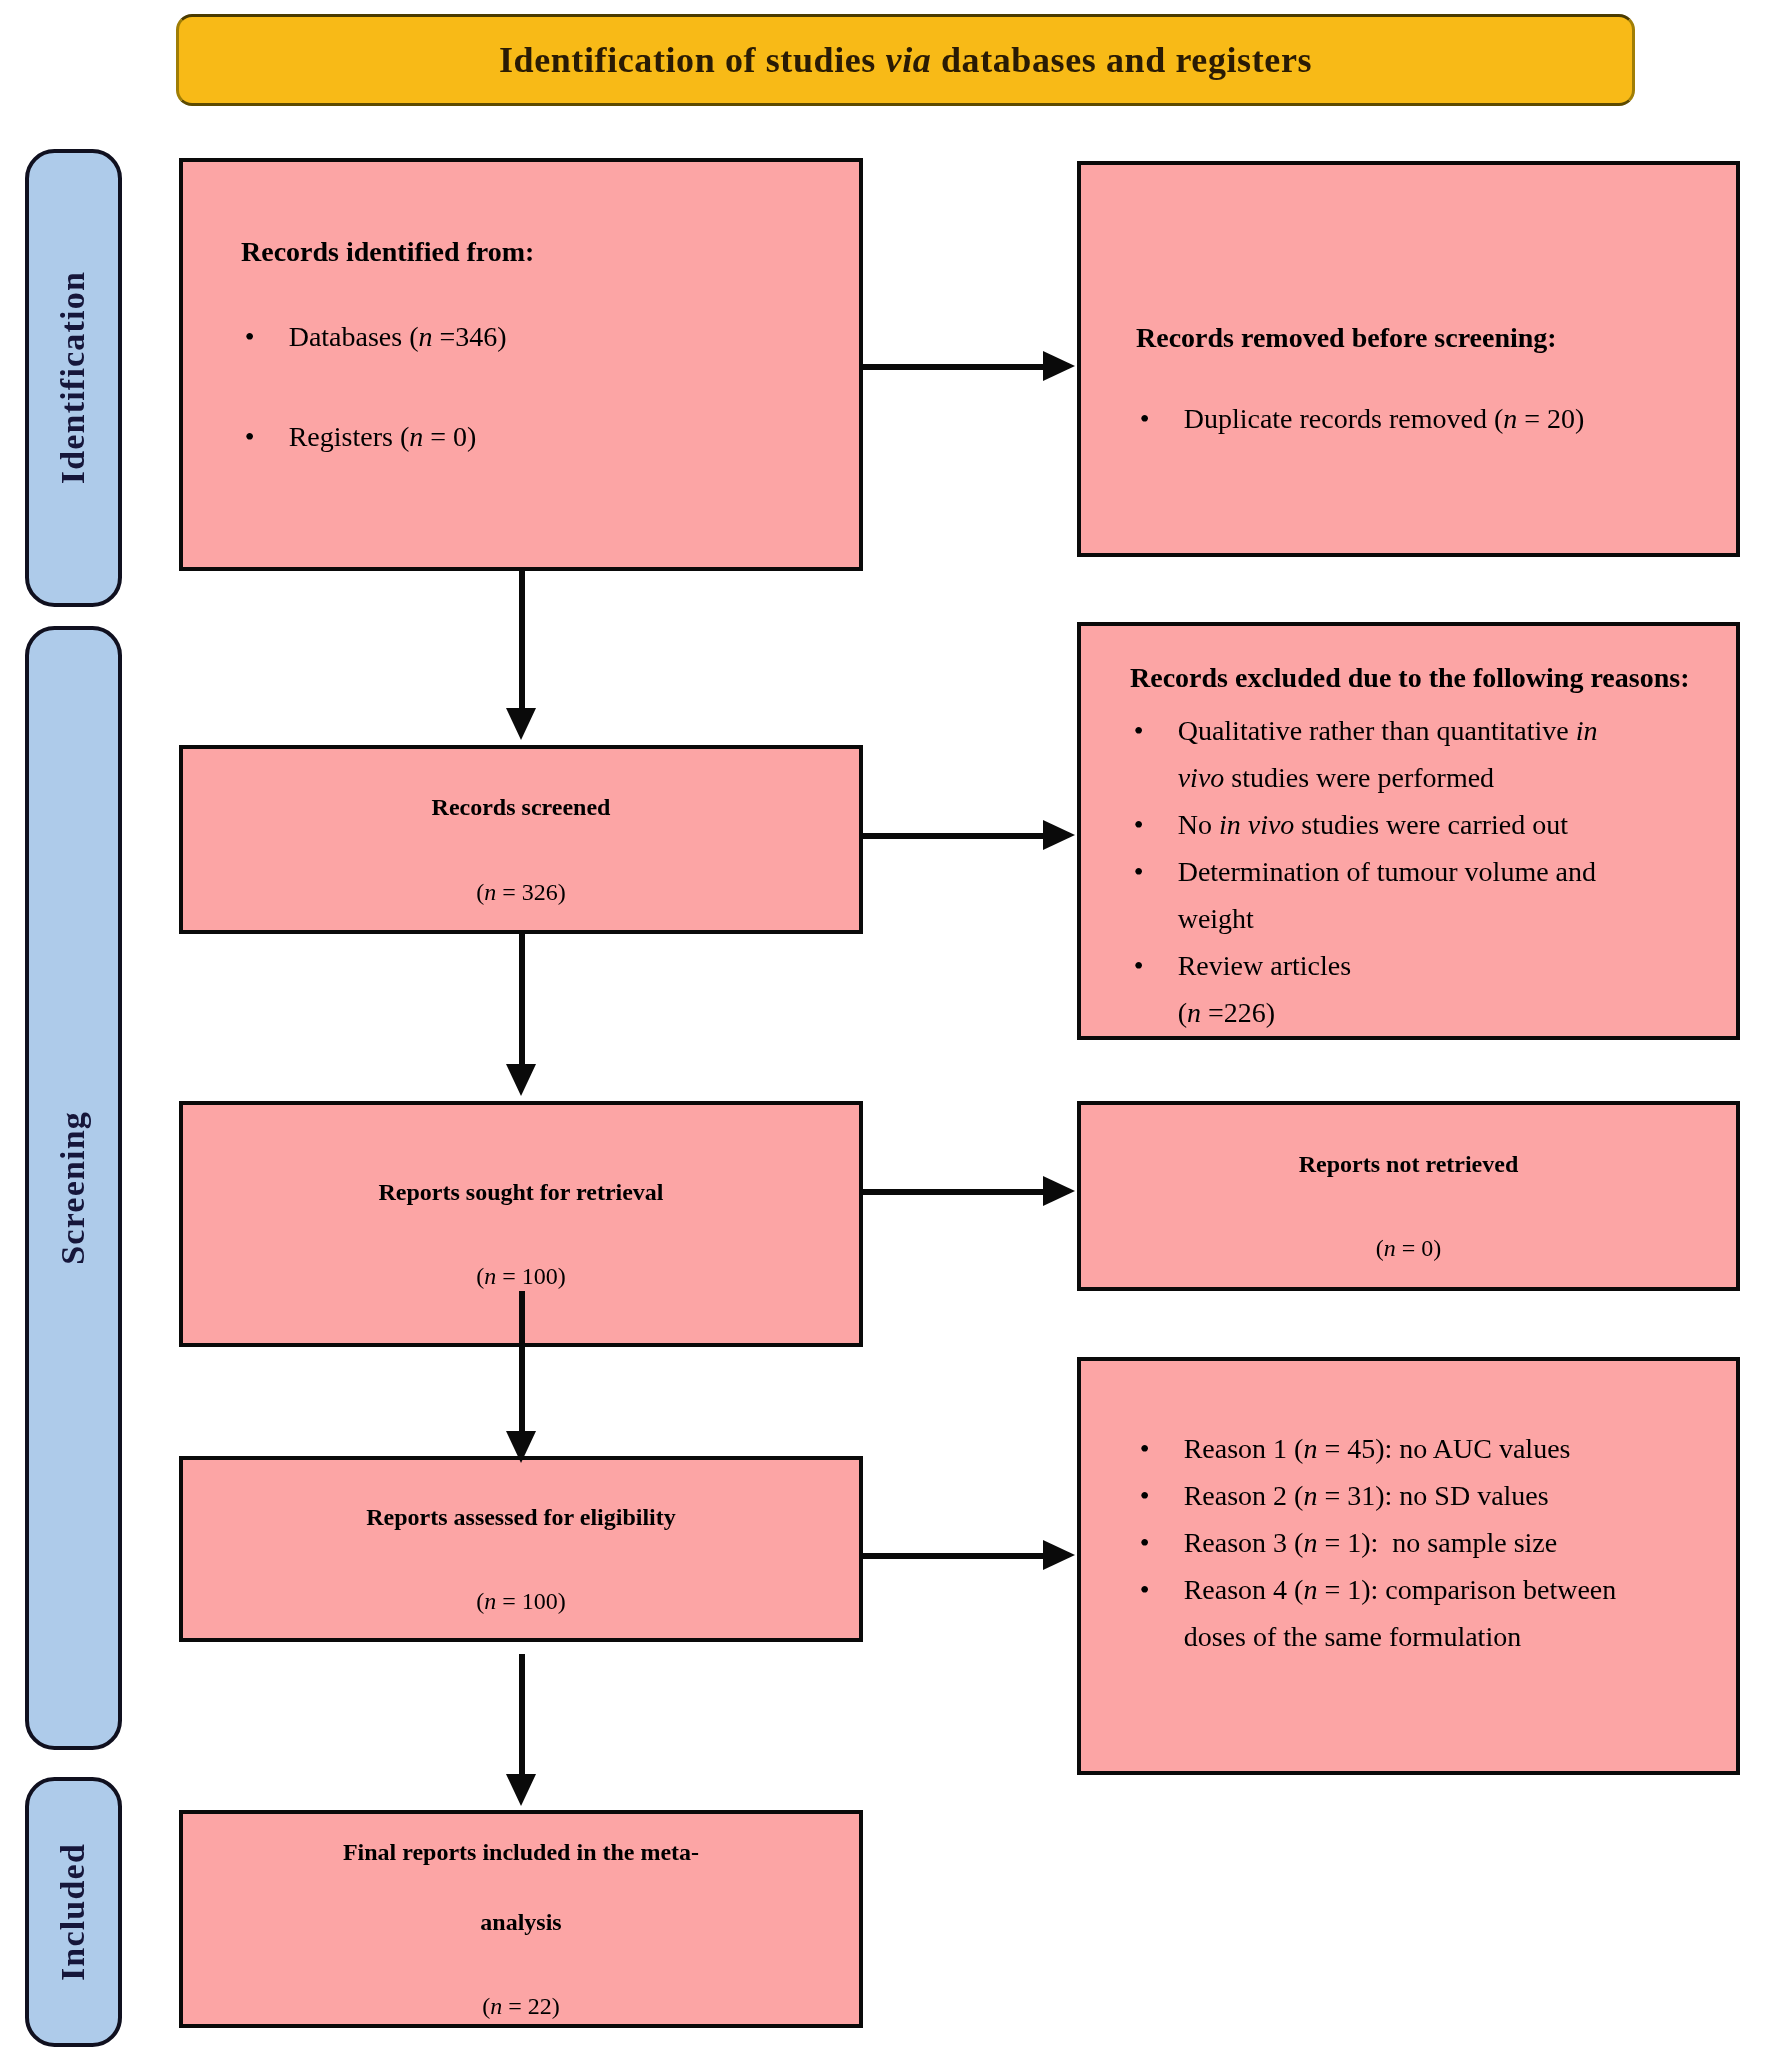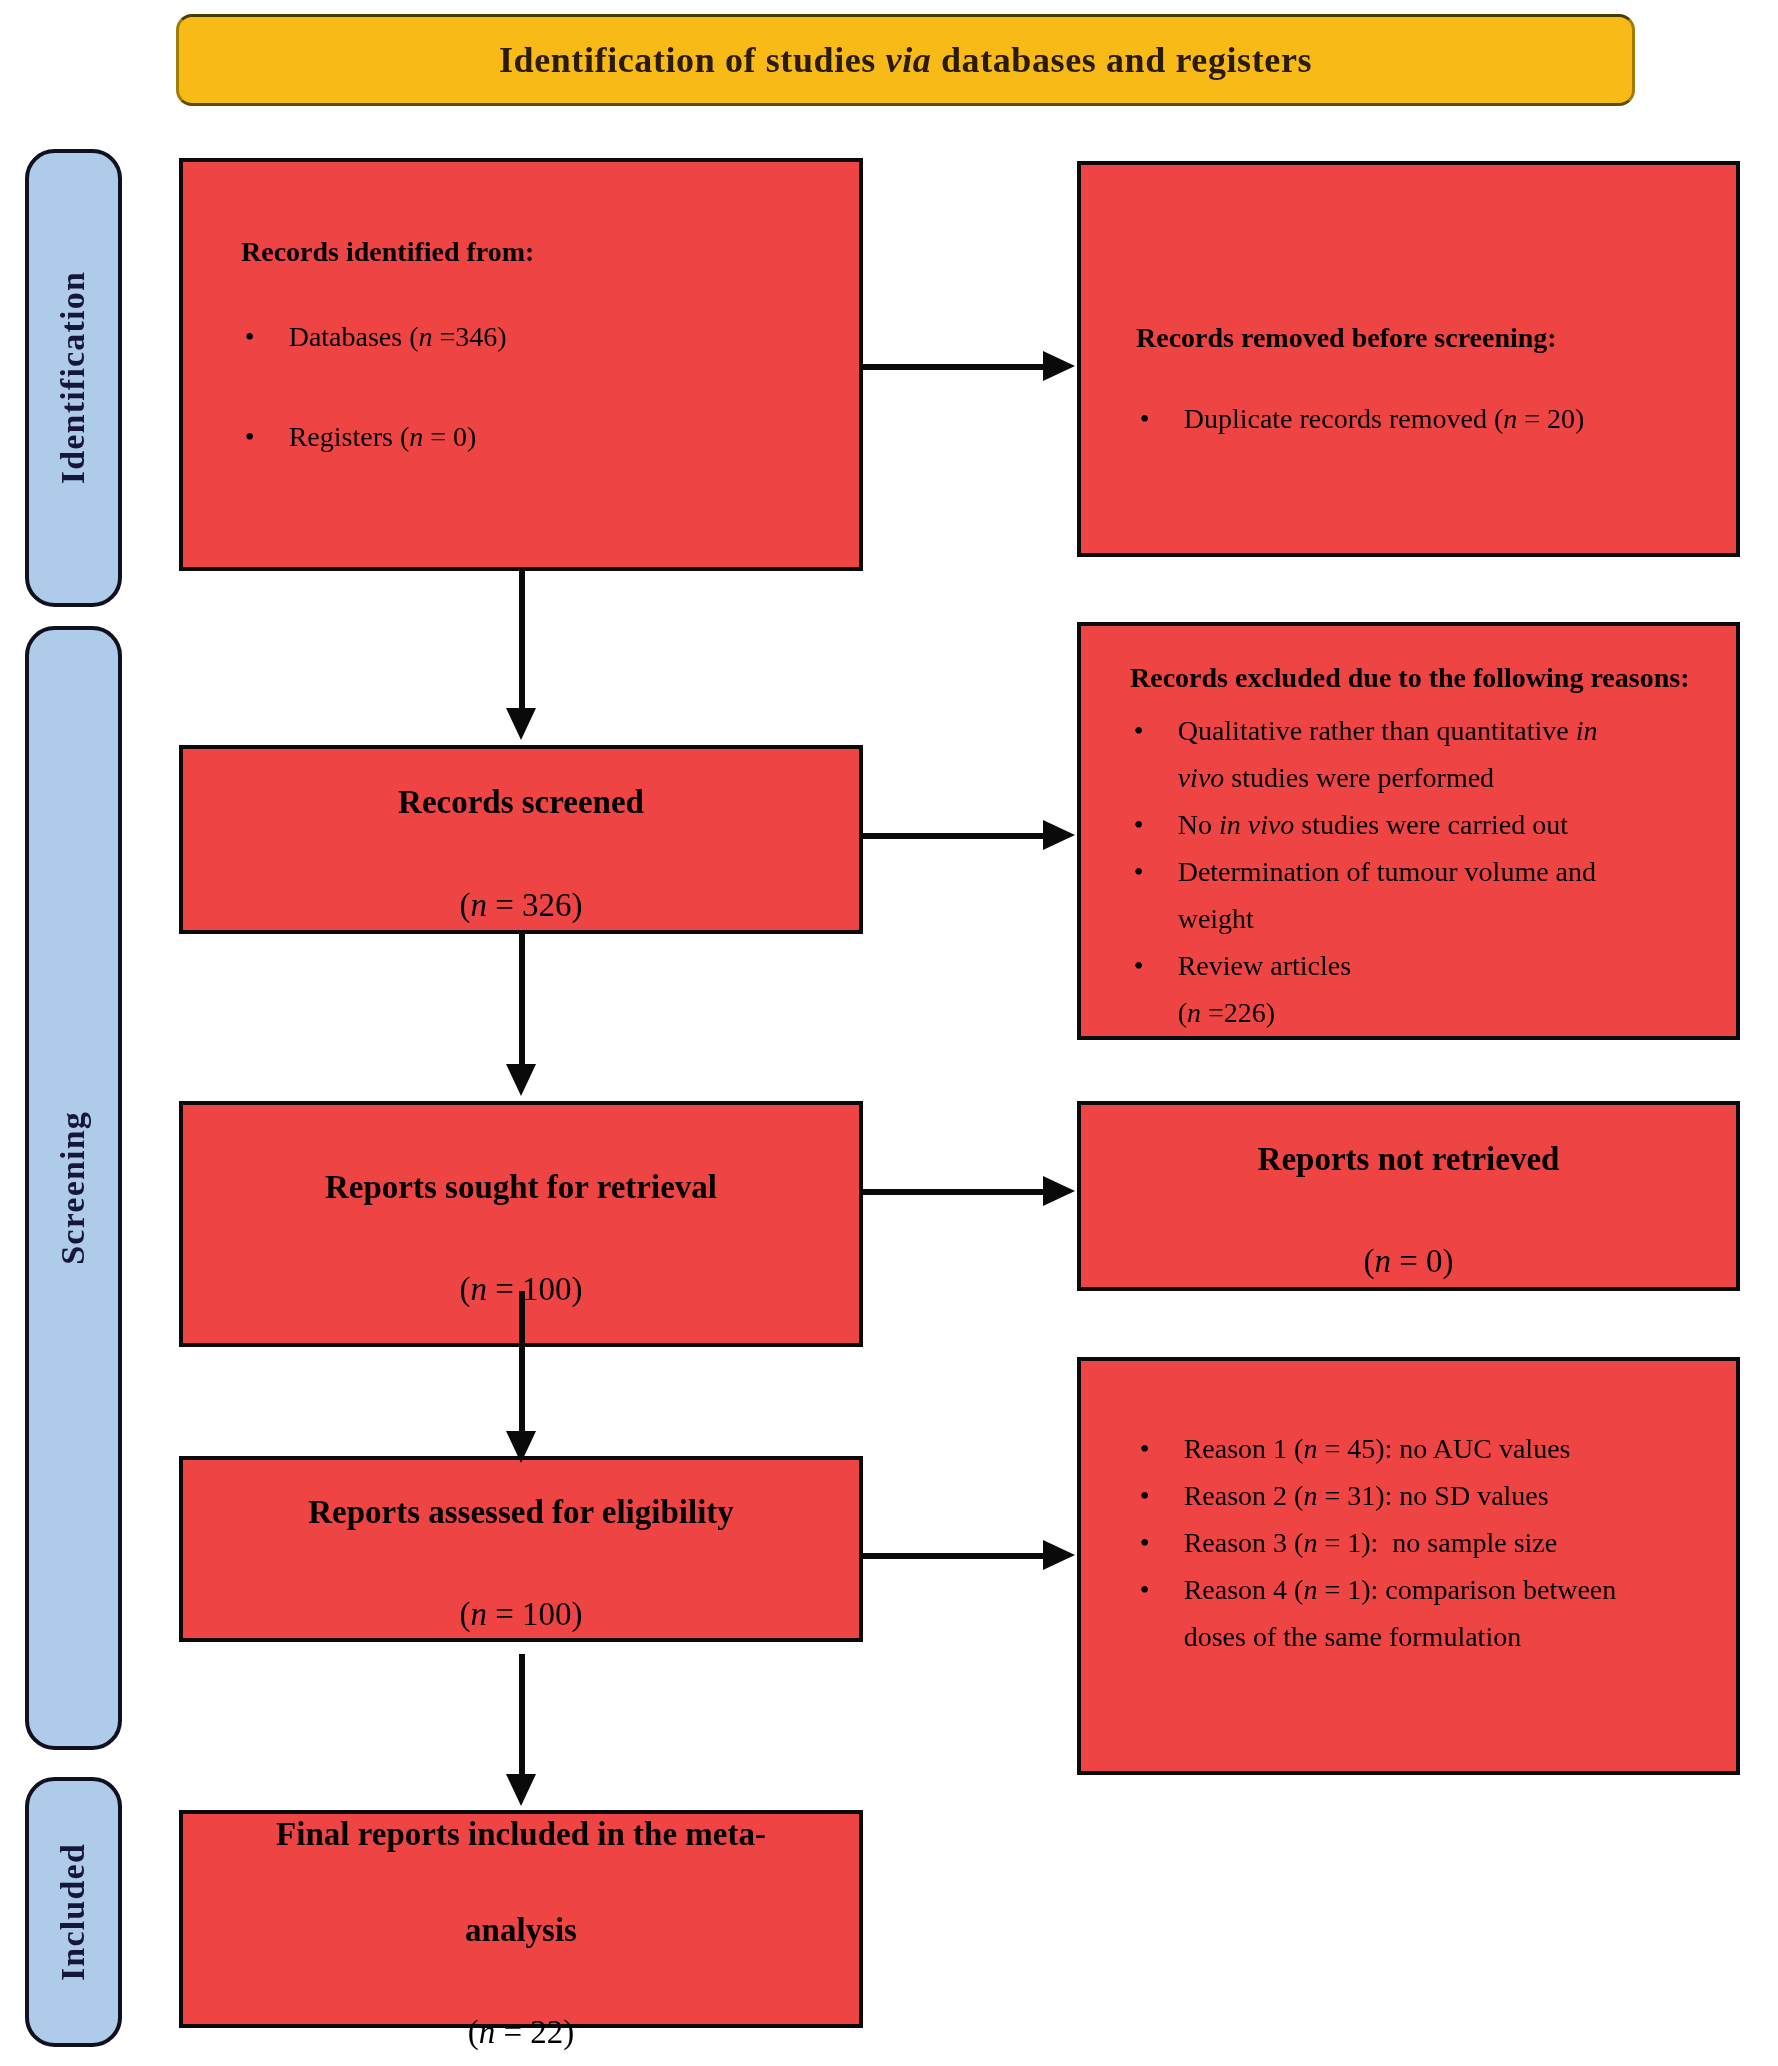--- a/index.html
+++ b/index.html
@@ -48,21 +48,21 @@
     letter-spacing:1.2px;
     white-space:nowrap;
   }
   .pill-identification{top:149px; height:458px;}
   .pill-screening{top:626px; height:1124px;}
   .pill-included{top:1777px; height:270px;}
 
   
   .fbox{
     position:absolute;
-    background:#ef4444;
+    background:#fca5a5;
     border:4.9px solid #0a0a0a;
     box-sizing:border-box;
   }
   .col-left{left:179px; width:684px;}
   .col-right{left:1077px; width:663px;}
 
   .box-identified{top:158px; height:413px;}
   .box-removed{top:161px; height:396px;}
   .box-screened{top:745px; height:189px;}
   .box-excluded-records{top:622px; height:418px; overflow:hidden;}
@@ -103,21 +103,21 @@
   }
   .bullet-text{white-space:pre-wrap;}
 
   
   .center-content{
     height:100%; box-sizing:border-box;
     display:flex; flex-direction:column;
     align-items:center; justify-content:center;
     text-align:center;
     gap:36px;
-    font-size:33px;
+    font-size:24px;
     padding:0 24.6px;
   }
   .center-title{font-weight:bold; white-space:pre-line; line-height:2.9;}
   .center-count{font-weight:normal;}
 
   
   .vline{position:absolute; width:5.5px; background:#0a0a0a;}
   .hline{position:absolute; height:5.5px; background:#0a0a0a;}
   .head-down{
     position:absolute; width:0; height:0;

